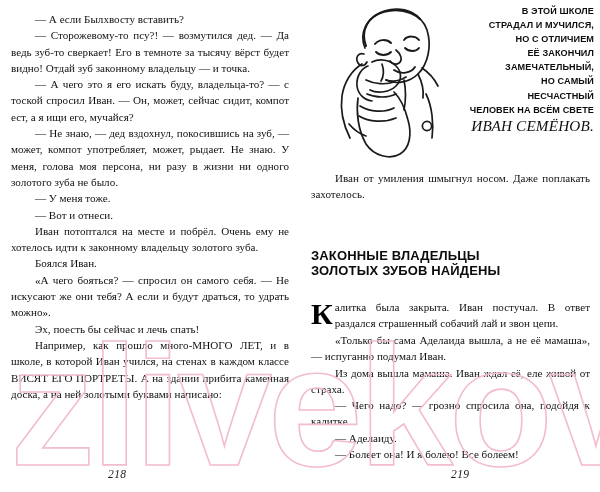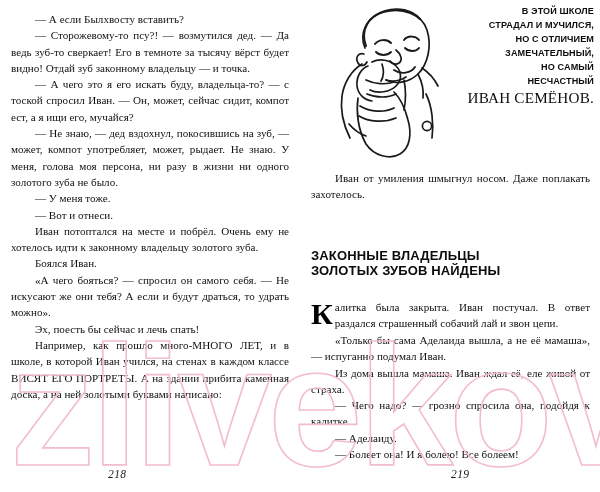--- a/index.html
+++ b/index.html
@@ -119,20 +119,21 @@
     letter-spacing: 0.1px;
     color: #0d0d0d;
   }
   #plaque-inscription .plaque-line { white-space: nowrap; }
   #plaque-inscription .plaque-name {
     font-family: "Liberation Serif", serif;
     font-weight: 400;
     font-size: 15.2px;
     line-height: 18px;
     letter-spacing: 0.2px;
+    font-style: italic;
   }
 
   
   #right-intro {
     top: 170px;
   }
   #section-heading {
     position: absolute;
     left: 11px;
     top: 248px;
@@ -255,23 +256,25 @@
         <path d="M60 62 C62 68 62 74 59 79"></path>
 
         <path d="M27 122 C32 128 38 132 44 134"></path>
       </g>
     </svg>
 
     <div id="plaque-inscription">
       <div class="plaque-line">В ЭТОЙ ШКОЛЕ</div>
       <div class="plaque-line">СТРАДАЛ И МУЧИЛСЯ,</div>
       <div class="plaque-line">НО С ОТЛИЧИЕМ</div>
+      <div class="plaque-line">ЕЁ ЗАКОНЧИЛ</div>
       <div class="plaque-line">ЗАМЕЧАТЕЛЬНЫЙ,</div>
       <div class="plaque-line">НО САМЫЙ</div>
       <div class="plaque-line">НЕСЧАСТНЫЙ</div>
+      <div class="plaque-line">ЧЕЛОВЕК НА ВСЁМ СВЕТЕ</div>
       <div class="plaque-name">ИВАН СЕМЁНОВ.</div>
     </div>
   </div>
 
   <svg id="watermark" viewBox="0 0 600 492">
     <text x="10" y="465" font-size="170">zlivekov.by</text>
   </svg>
 
 </div>
 

